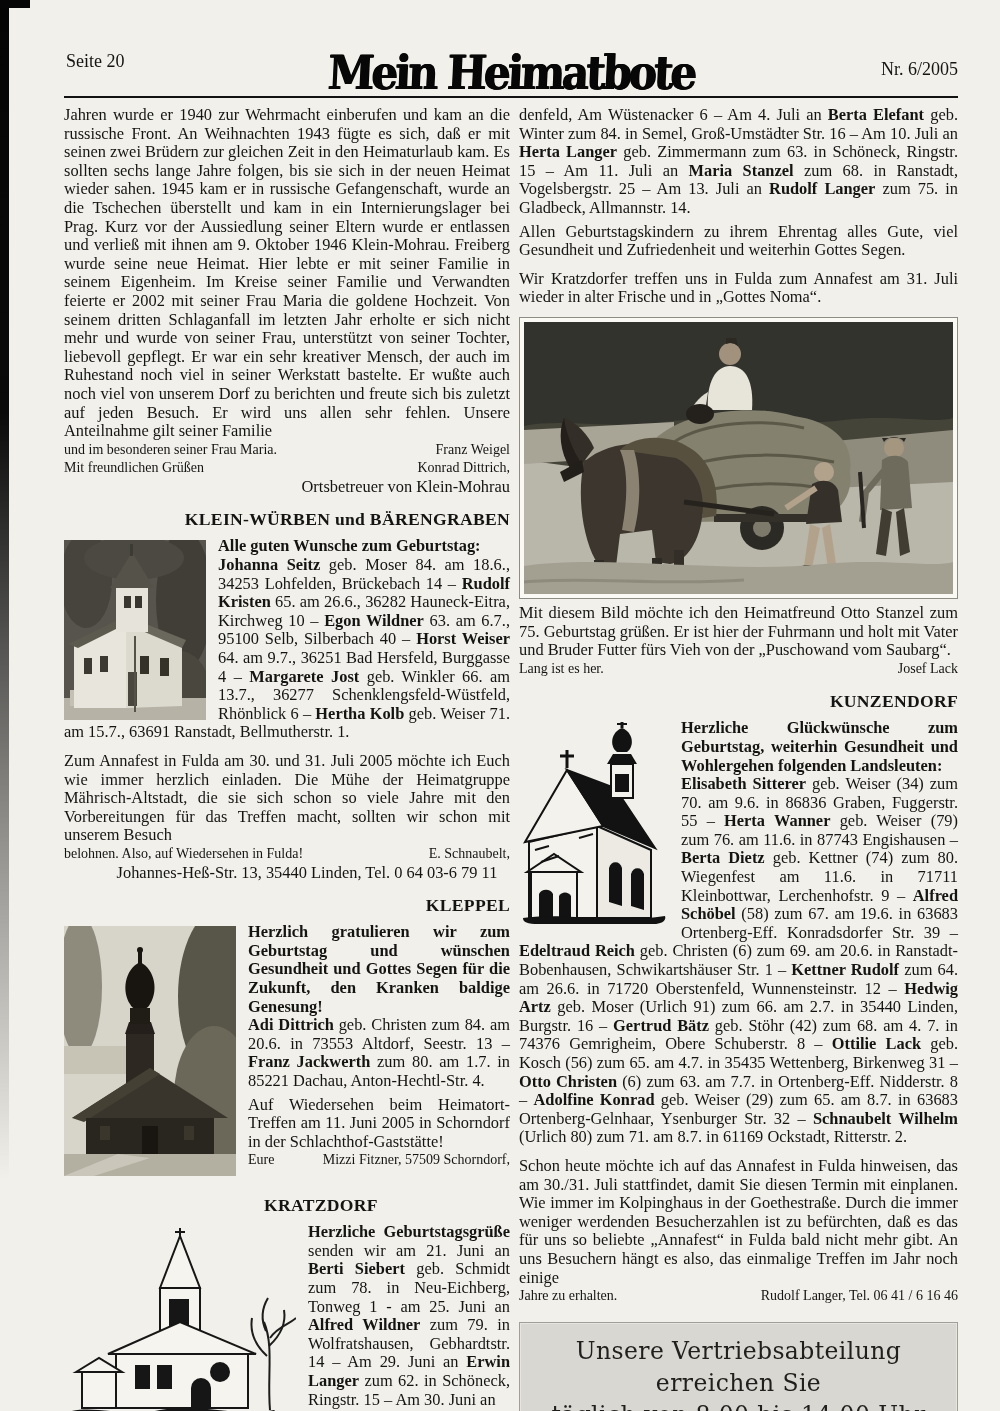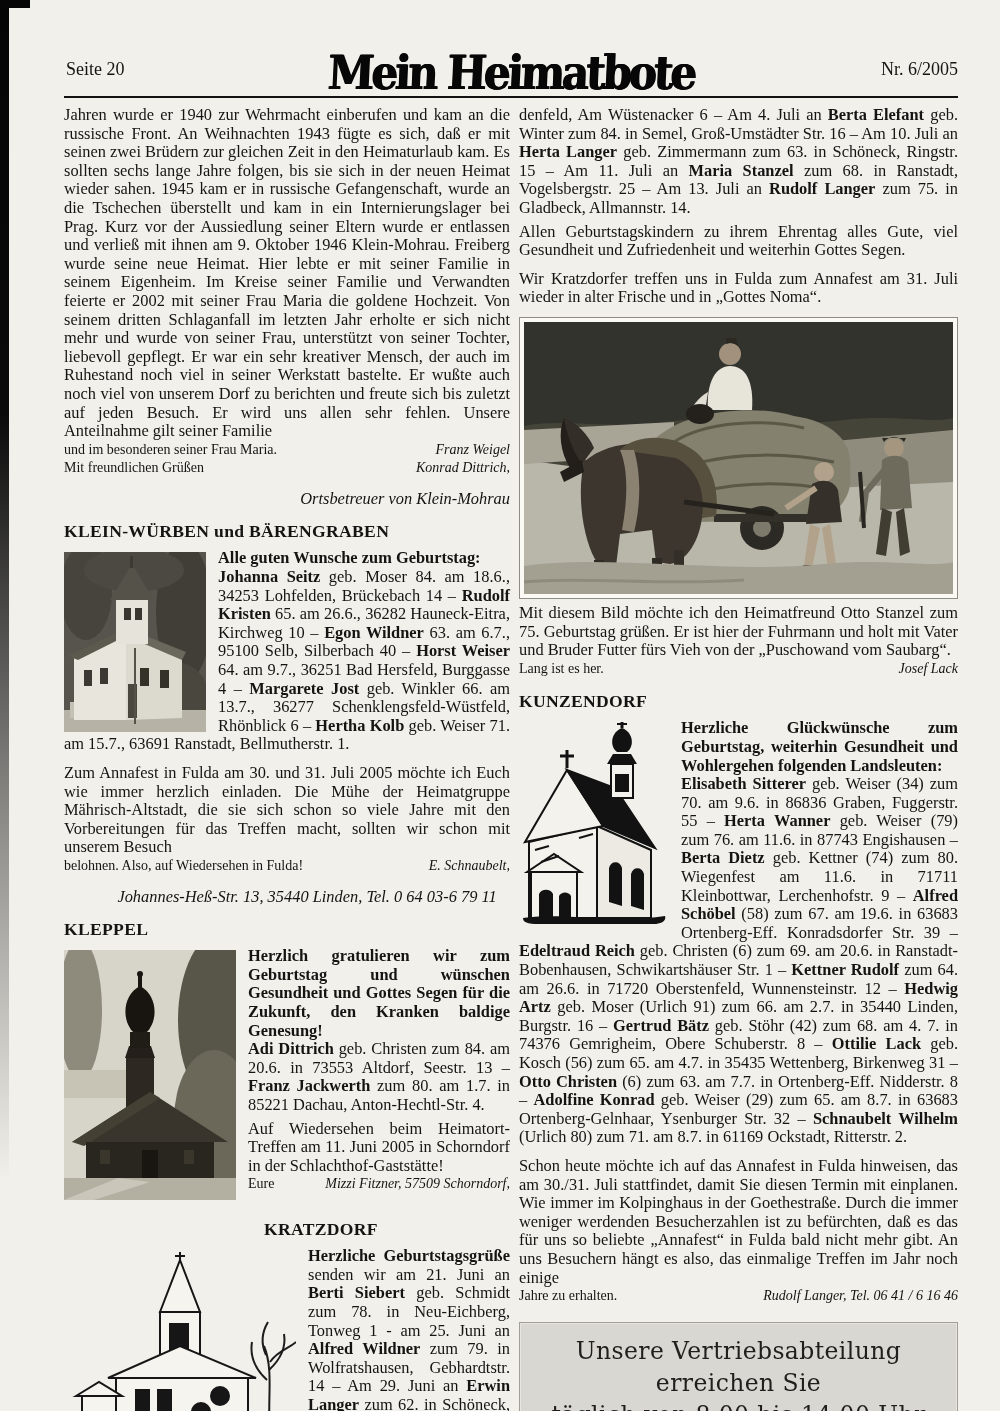--- a/index.html
+++ b/index.html
@@ -13,40 +13,40 @@
   }
   
   .edge-strip{position:absolute;left:0;top:0;width:9px;height:1180px;
     background:linear-gradient(180deg,#050505 0%,#0a0a0a 35%,rgba(20,20,20,.45) 70%,rgba(20,20,20,0) 100%);}
   .edge-corner{position:absolute;left:0;top:0;width:30px;height:8px;background:#060606;}
 
   .page{position:absolute;left:64px;top:0;width:894px;}
 
   
   .hdr{position:relative;height:96px;border-bottom:2.5px solid #121212;}
-  .hdr .pageno{position:absolute;left:2px;bottom:16px;font-size:18px;}
+  .hdr .pageno{position:absolute;left:2px;bottom:24px;font-size:18px;}
   .hdr .issue{position:absolute;right:0;bottom:16px;font-size:18px;}
   .masthead{
     position:absolute;left:50%;bottom:2px;transform:translateX(-50%) scaleY(1.12) skewX(-3deg);
     font-family:"DejaVu Serif",serif;font-weight:bold;font-size:42px;line-height:1;
     letter-spacing:-3px;color:#070707;white-space:nowrap;
     text-shadow:0.8px 0 #070707,-0.4px 0 #070707;
   }
 
   
   .cols{display:flex;gap:9px;margin-top:8px;}
   .colL{width:446px;}
   .colR{width:439px;}
   .col p{margin:0;font-size:16.4px;line-height:18.6px;text-align:justify;}
   .gap{height:10px;}
   .gap-s{height:5px;}
   .sigrow{display:flex;justify-content:space-between;font-size:14px;line-height:18.6px;}
-  .sigrow .r{font-style:italic;text-align:right;}
-  .rline{font-size:16.4px;line-height:18.6px;font-style:italic;text-align:right;margin-top:12px;}
-  h3.sec{margin:13px 0 8px;text-align:left;font-size:17.6px;line-height:20px;
+  .sigrow .r{text-align:right;}
+  .rline{font-size:16.4px;line-height:18.6px;text-align:right;}
+  h3.sec{margin:13px 0 8px;text-align:right;font-size:17.6px;line-height:20px;
     font-weight:bold;letter-spacing:.3px;}
   .block{}
   .block::after{content:"";display:block;clear:both;}
   .figL{float:left;margin:3px 12px 2px 0;}
   .photoframe{border:1px solid #8d8b82;background:#faf9f4;padding:4px;}
   .photoframe svg{display:block;}
   .inkfig svg{display:block;}
 
   .distrib{
     margin-top:16px;background:#d9d7d1;border:1px solid #a09e96;

